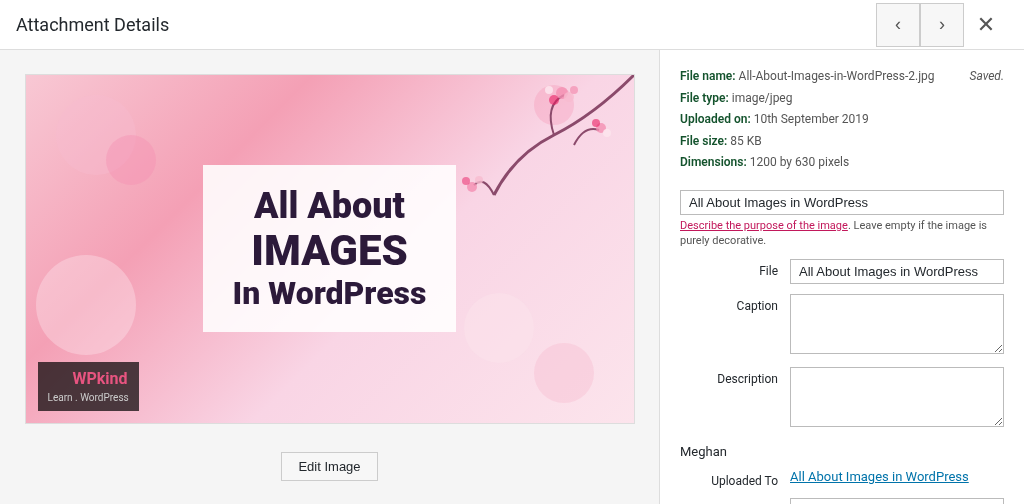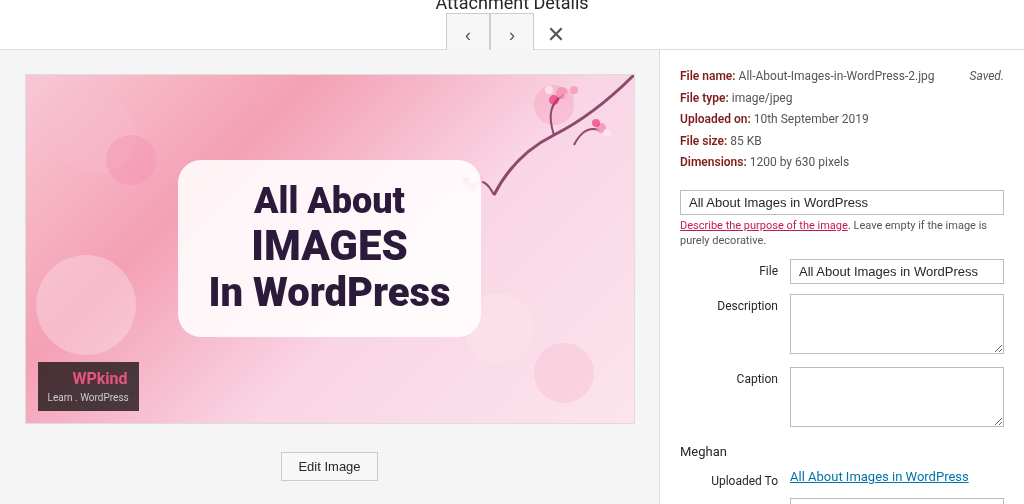--- a/index.html
+++ b/index.html
@@ -11,26 +11,25 @@
       height: 504px;
       overflow: hidden;
       display: flex;
       flex-direction: column;
     }
 
     
     .modal-header {
       display: flex;
       align-items: center;
-      justify-content: center;
+      justify-content: space-between;
       padding: 0 16px;
       height: 50px;
       border-bottom: 1px solid #ddd;
       background: #fff;
-      flex-direction: column;
     }
     .modal-title {
       font-size: 18px;
       font-weight: 400;
       color: #23282d;
     }
     .header-controls {
       display: flex;
       align-items: center;
       gap: 0;
@@ -95,36 +94,35 @@
       position: absolute;
       border-radius: 50%;
       opacity: 0.4;
     }
     .text-box {
       background: rgba(255,255,255,0.88);
       padding: 20px 30px;
       text-align: center;
       z-index: 2;
       position: relative;
-      border-radius: 23px;
     }
     .text-line1 {
       font-size: 36px;
       font-weight: 900;
       color: #2c1a3a;
       line-height: 1.2;
     }
     .text-line2 {
       font-size: 42px;
       font-weight: 900;
       color: #2c1a3a;
       line-height: 1.1;
     }
     .text-line3 {
-      font-size: 40px;
+      font-size: 32px;
       font-weight: 900;
       color: #2c1a3a;
       line-height: 1.2;
     }
     .wpkind-badge {
       position: absolute;
       bottom: 12px;
       left: 12px;
       background: rgba(0,0,0,0.7);
       color: #fff;
@@ -156,21 +154,21 @@
       padding: 16px 20px;
       overflow-y: auto;
       background: #fff;
     }
     .file-info {
       margin-bottom: 16px;
       font-size: 12px;
       color: #555;
       line-height: 1.8;
     }
-    .file-info .label { font-weight: 600; color: #7f1d1d; }
+    .file-info .label { font-weight: 600; color: #14532d; }
     .saved-badge {
       float: right;
       color: #555;
       font-style: italic;
     }
 
     
     .form-row {
       display: flex;
       align-items: flex-start;
@@ -320,28 +318,28 @@
     </div>
 
     <div class="form-row">
       <div class="form-label">File</div>
       <div class="form-control">
         <input type="text" class="form-input" value="All About Images in WordPress" style="">
       </div>
     </div>
 
     <div class="form-row">
+      <div class="form-label">Caption</div>
+      <div class="form-control">
+        <textarea class="form-textarea" style=""></textarea>
+      </div>
+    </div>
+
+    <div class="form-row">
       <div class="form-label">Description</div>
-      <div class="form-control">
-        <textarea class="form-textarea" style=""></textarea>
-      </div>
-    </div>
-
-    <div class="form-row">
-      <div class="form-label">Caption</div>
       <div class="form-control">
         <textarea class="form-textarea" style=""></textarea>
       </div>
     </div>
 
     <div class="form-row">
       <div class="form-control">
         <div class="uploaded-by-value">Meghan</div>
       </div>
     </div>

